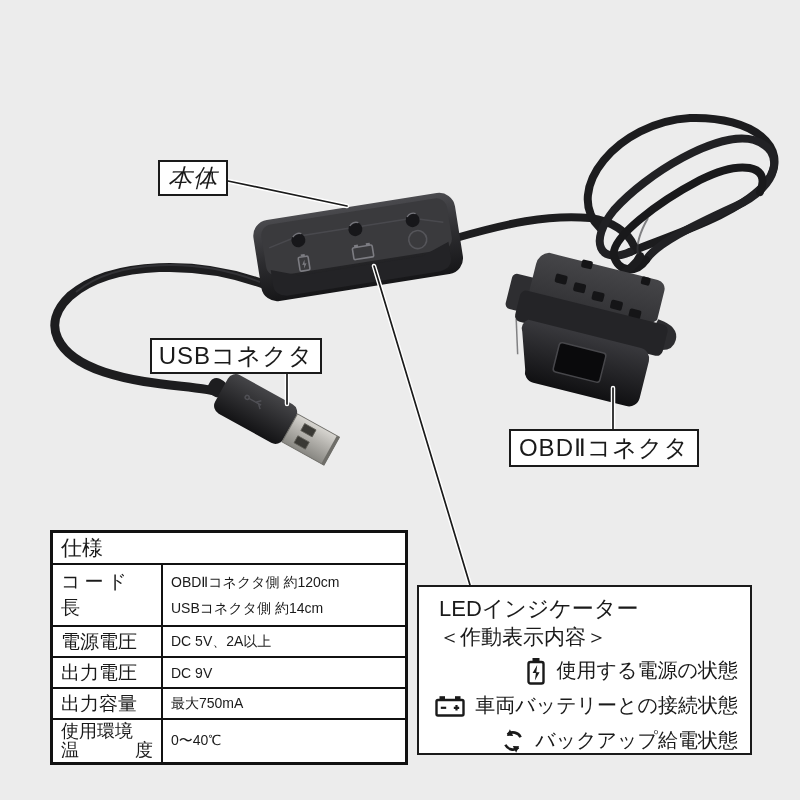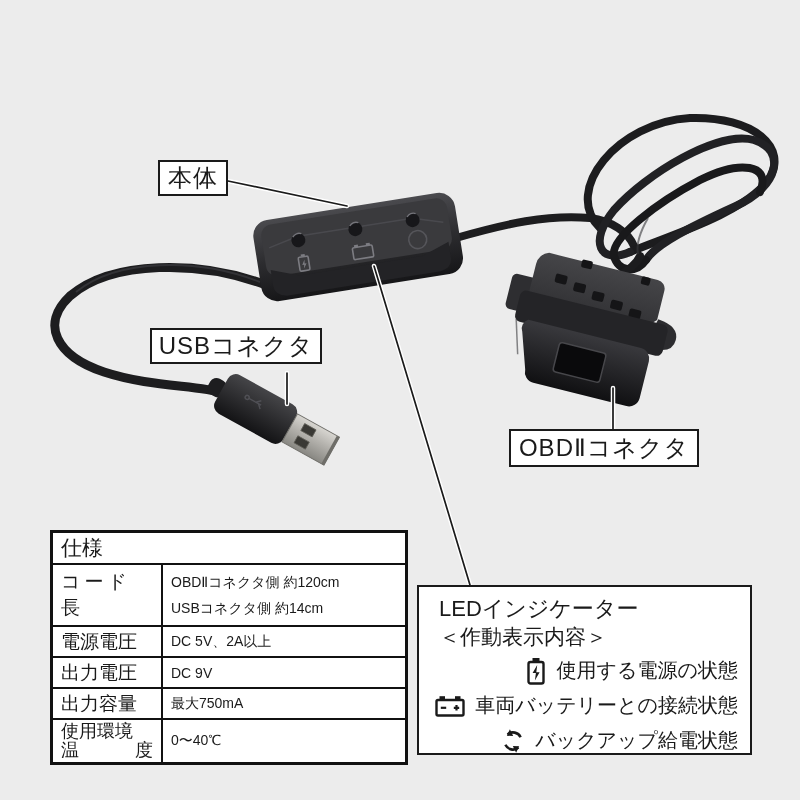--- a/index.html
+++ b/index.html
@@ -10,22 +10,22 @@
   }
   svg.photo { position:absolute; left:0; top:0; z-index:1; }
 
   
   .callout {
     position:absolute; z-index:3; background:#ffffff;
     border:2px solid #1a1a1a; box-sizing:border-box;
     display:flex; align-items:center; justify-content:center;
     font-size:24px; letter-spacing:1px; white-space:nowrap;
   }
-  #label-body { left:158px; top:160px; width:70px;  height:36px; }
-  #label-usb  { left:150px; top:328px; width:172px; height:36px; }
+  #label-body { left:158px; top:160px; width:70px;  height:36px;font-style:italic; }
+  #label-usb  { left:150px; top:338px; width:172px; height:36px; }
   #label-obd  { left:509px; top:429px; width:190px; height:38px; }
 
   
   table.spec {
     position:absolute; left:50px; top:530px; z-index:3;
     border-collapse:collapse; background:#ffffff;
     border:3px solid #111111; table-layout:fixed;padding-left:38px;
   }
   table.spec td { border:2px solid #111111; padding:1px 8px; vertical-align:middle; }
   td.th  { font-size:21px; height:26px; }

